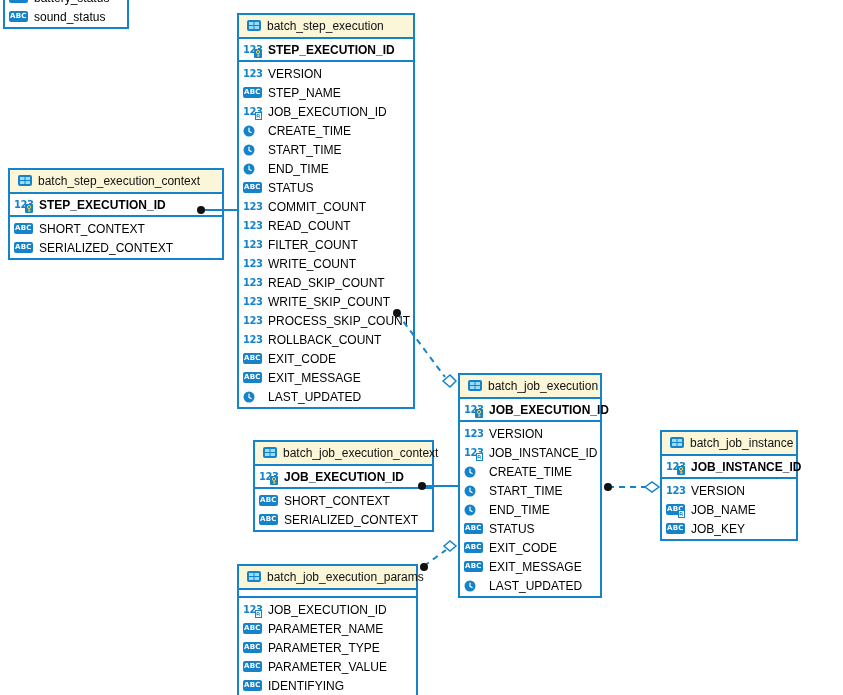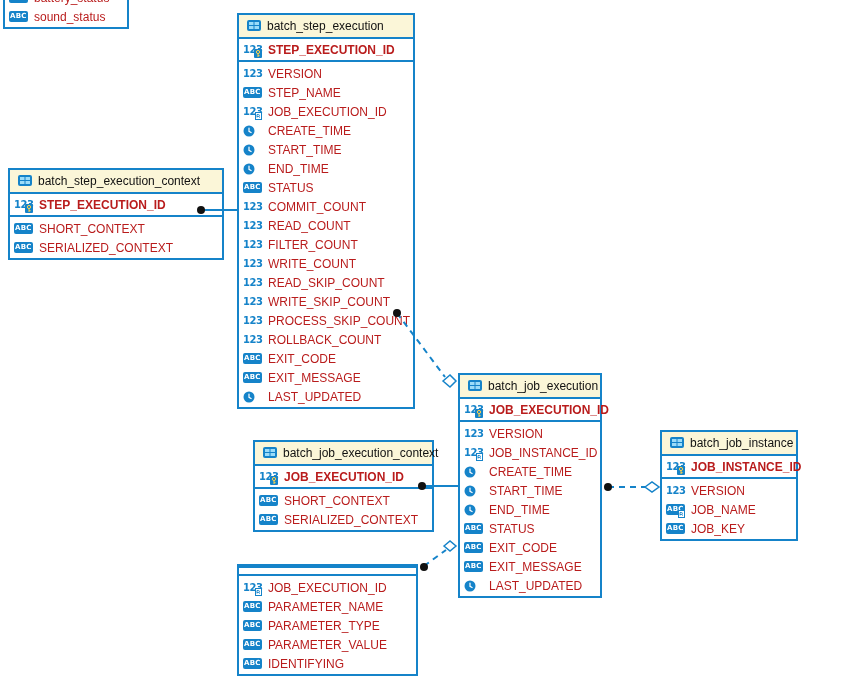--- a/index.html
+++ b/index.html
@@ -17,21 +17,21 @@
   }
   .entity-header{
     height:22px;display:flex;align-items:center;gap:6px;padding:0 6px 0 8px;
     background:var(--header-bg);cursor:move;
   }
   .entity-title{font-size:12px;color:#111;white-space:nowrap;}
   .pk-section{border-top:2px solid var(--accent);border-bottom:2px solid var(--accent);min-height:4px;padding:1px 0;}
   .pk-section .lbl{font-weight:bold;}
   .col-section{padding:2px 0 1px 0;}
   .row{height:19px;display:flex;align-items:center;gap:5px;padding:0 5px 0 4px;white-space:nowrap;}
-  .lbl{font-size:12px;color:#b91c1c;}
+  .lbl{font-size:12px;color:#000000;}
   .ic{position:relative;flex:0 0 20px;width:20px;display:inline-flex;}
   .num{color:var(--accent);font-size:10px;font-weight:bold;font-family:"DejaVu Sans",sans-serif;letter-spacing:-0.5px;}
   .abc{
     background:var(--accent);color:#fff;font-size:7px;font-weight:bold;line-height:1;
     padding:2px 1px;border-radius:2px;letter-spacing:0.3px;font-family:"DejaVu Sans",sans-serif;
   }
   .bdg{position:absolute;right:1px;bottom:-3px;line-height:0;}
   svg.overlay{position:absolute;left:0;top:0;z-index:5;pointer-events:none;}
   svg.overlay .rel{pointer-events:stroke;}
 </style>
@@ -381,20 +381,30 @@
         <div class="row">
           <span class="ic">
             <span class="abc">ABC</span>
           </span>
           <span class="lbl">SERIALIZED_CONTEXT</span>
         </div>
       </div>
   </div>
 
   <div class="entity" style="left:237px;top:564px;width:181px;">
+    <div class="entity-header">
+      <span><svg width="14" height="11" viewBox="0 0 14 11">
+            <rect width="14" height="11" rx="2" fill="#1583c9"></rect>
+            <rect x="2" y="2" width="4.5" height="3" fill="#9bdcf9"></rect>
+            <rect x="7.5" y="2" width="4.5" height="3" fill="#9bdcf9"></rect>
+            <rect x="2" y="6" width="4.5" height="3" fill="#9bdcf9"></rect>
+            <rect x="7.5" y="6" width="4.5" height="3" fill="#9bdcf9"></rect>
+          </svg></span>
+      <span class="entity-title">batch_job_execution_params</span>
+    </div>
     <div class="pk-section"></div>
     <div class="col-section">
         <div class="row">
           <span class="ic">
             <span class="num">123</span>
             <span class="bdg"><svg width="7" height="8" viewBox="0 0 7 8">
                 <rect x="0.5" y="0.5" width="6" height="7" fill="#fff" stroke="#1583c9"></rect>
                 <path d="M2 5.5V2.5h1.4a1 1 0 0 1 0 2H2m1.6 0L5 5.5" stroke="#1583c9" stroke-width="0.9" fill="none"></path>
               </svg></span>
           </span>

